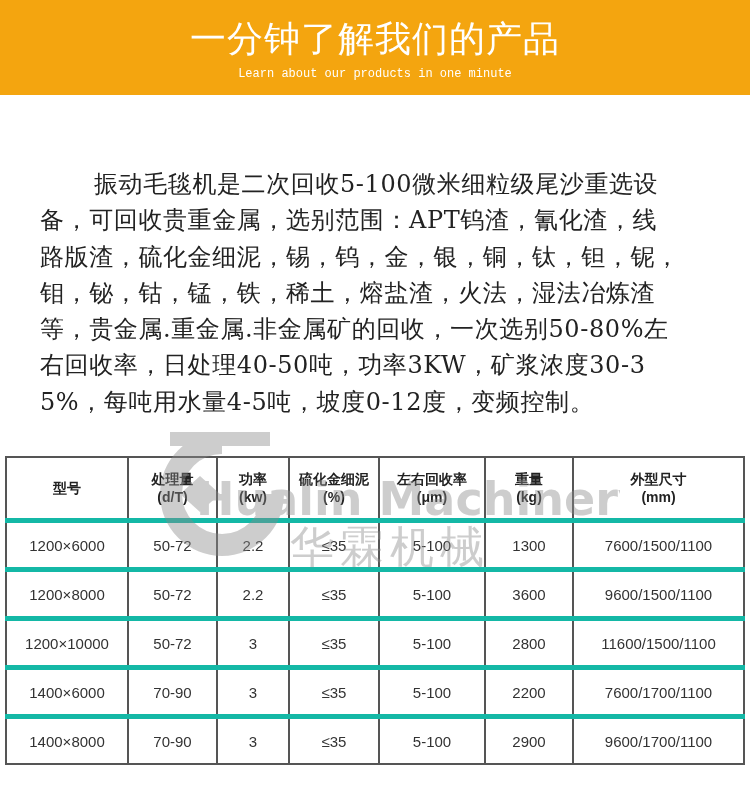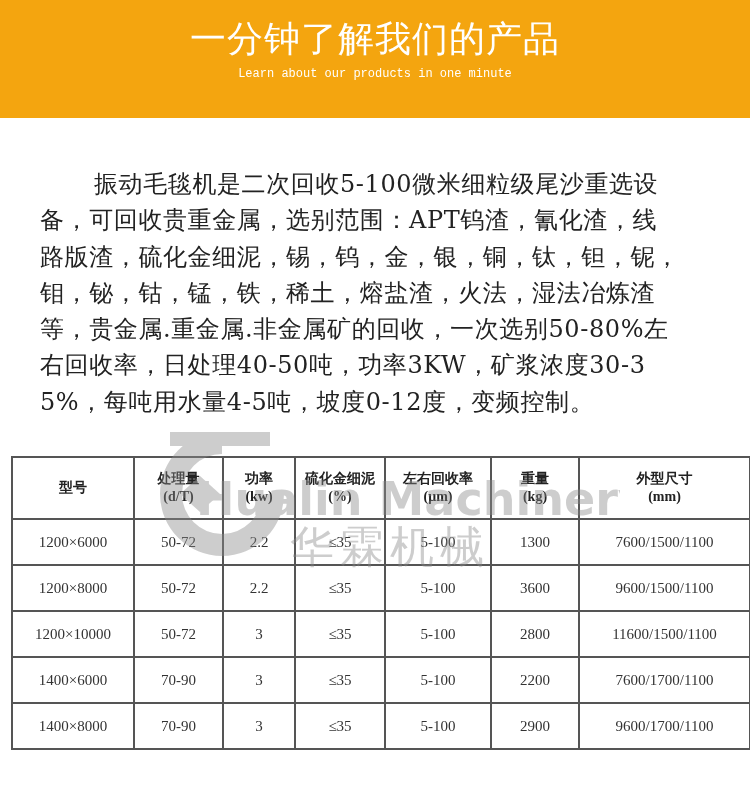--- a/index.html
+++ b/index.html
@@ -12,21 +12,21 @@
       height: 802px;
       position: relative;
       overflow: hidden;
       font-family: "DejaVu Sans", "Liberation Sans", sans-serif;
       color: #222222;
     }
     .banner {
       position: absolute;
       left: 0; top: 0;
       width: 750px;
-      height: 118px;
+      height: 95px;
       background: #F4A50F;
       text-align: center;
     }
     .banner-title {
       position: absolute;
       left: 0; right: 0;
       top: 17px;
       font-family: "DejaVu Serif", "Liberation Serif", serif;
       font-size: 36px;
       line-height: 44px;
@@ -61,49 +61,49 @@
       left: 150px;
       top: 420px;
       width: 470px;
       height: 150px;
       z-index: 3;
       pointer-events: none;
       opacity: 0.42;
     }
     table.spec {
       position: absolute;
-      left: 11px;
+      left: 5px;
       top: 456px;
       width: 738px;
       border-collapse: collapse;
       table-layout: fixed;
       z-index: 2;
       background: transparent;
-      font-family: Liberation Serif, serif;
+      font-family: Liberation Sans, sans-serif;
     }
     table.spec th, table.spec td {
       border: 2px solid #555555;
       text-align: center;
       vertical-align: middle;
       padding: 0;
       color: #333333;
     }
     table.spec th {
       height: 60px;
       font-size: 14px;
       font-weight: bold;
       line-height: 18px;
       color: #222222;
     }
     table.spec td {
       height: 44px;
       font-size: 15px;
     }
     table.spec tr.data-row td {
-      border-top: 2px solid #14b8a6;
+      border-top: 5px solid #14b8a6;
     }
   </style>
 </head>
 <body>
 
 <div class="banner">
   <div class="banner-title">一分钟了解我们的产品</div>
   <div class="banner-subtitle">Learn about our products in one minute</div>
 </div>
 

